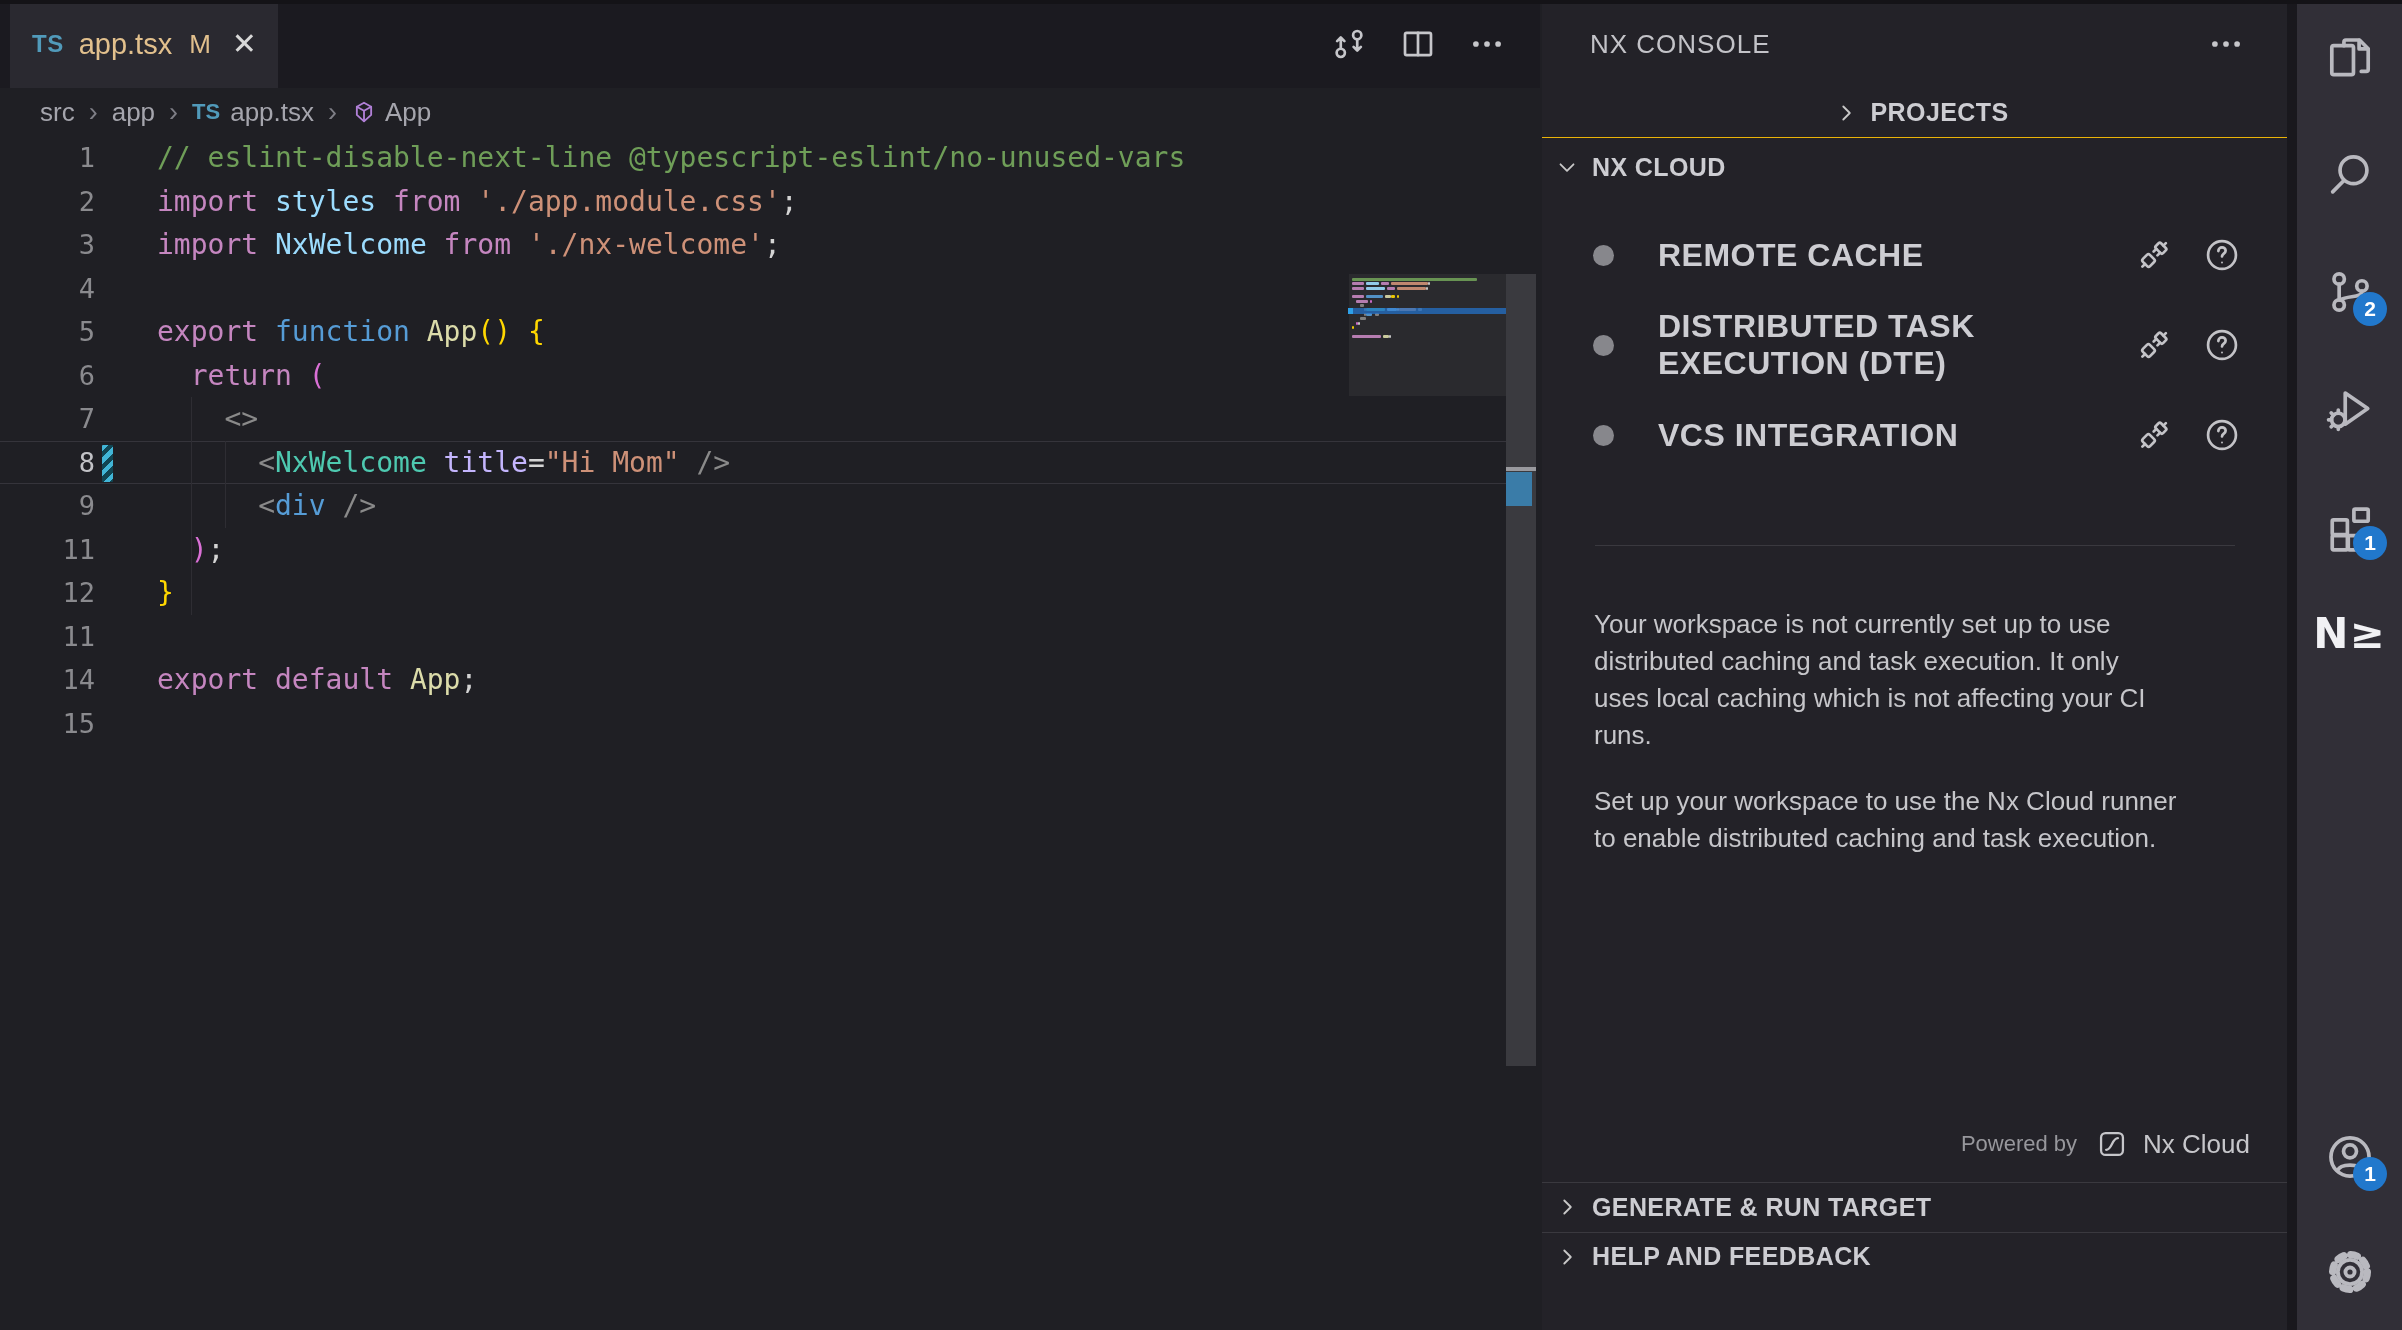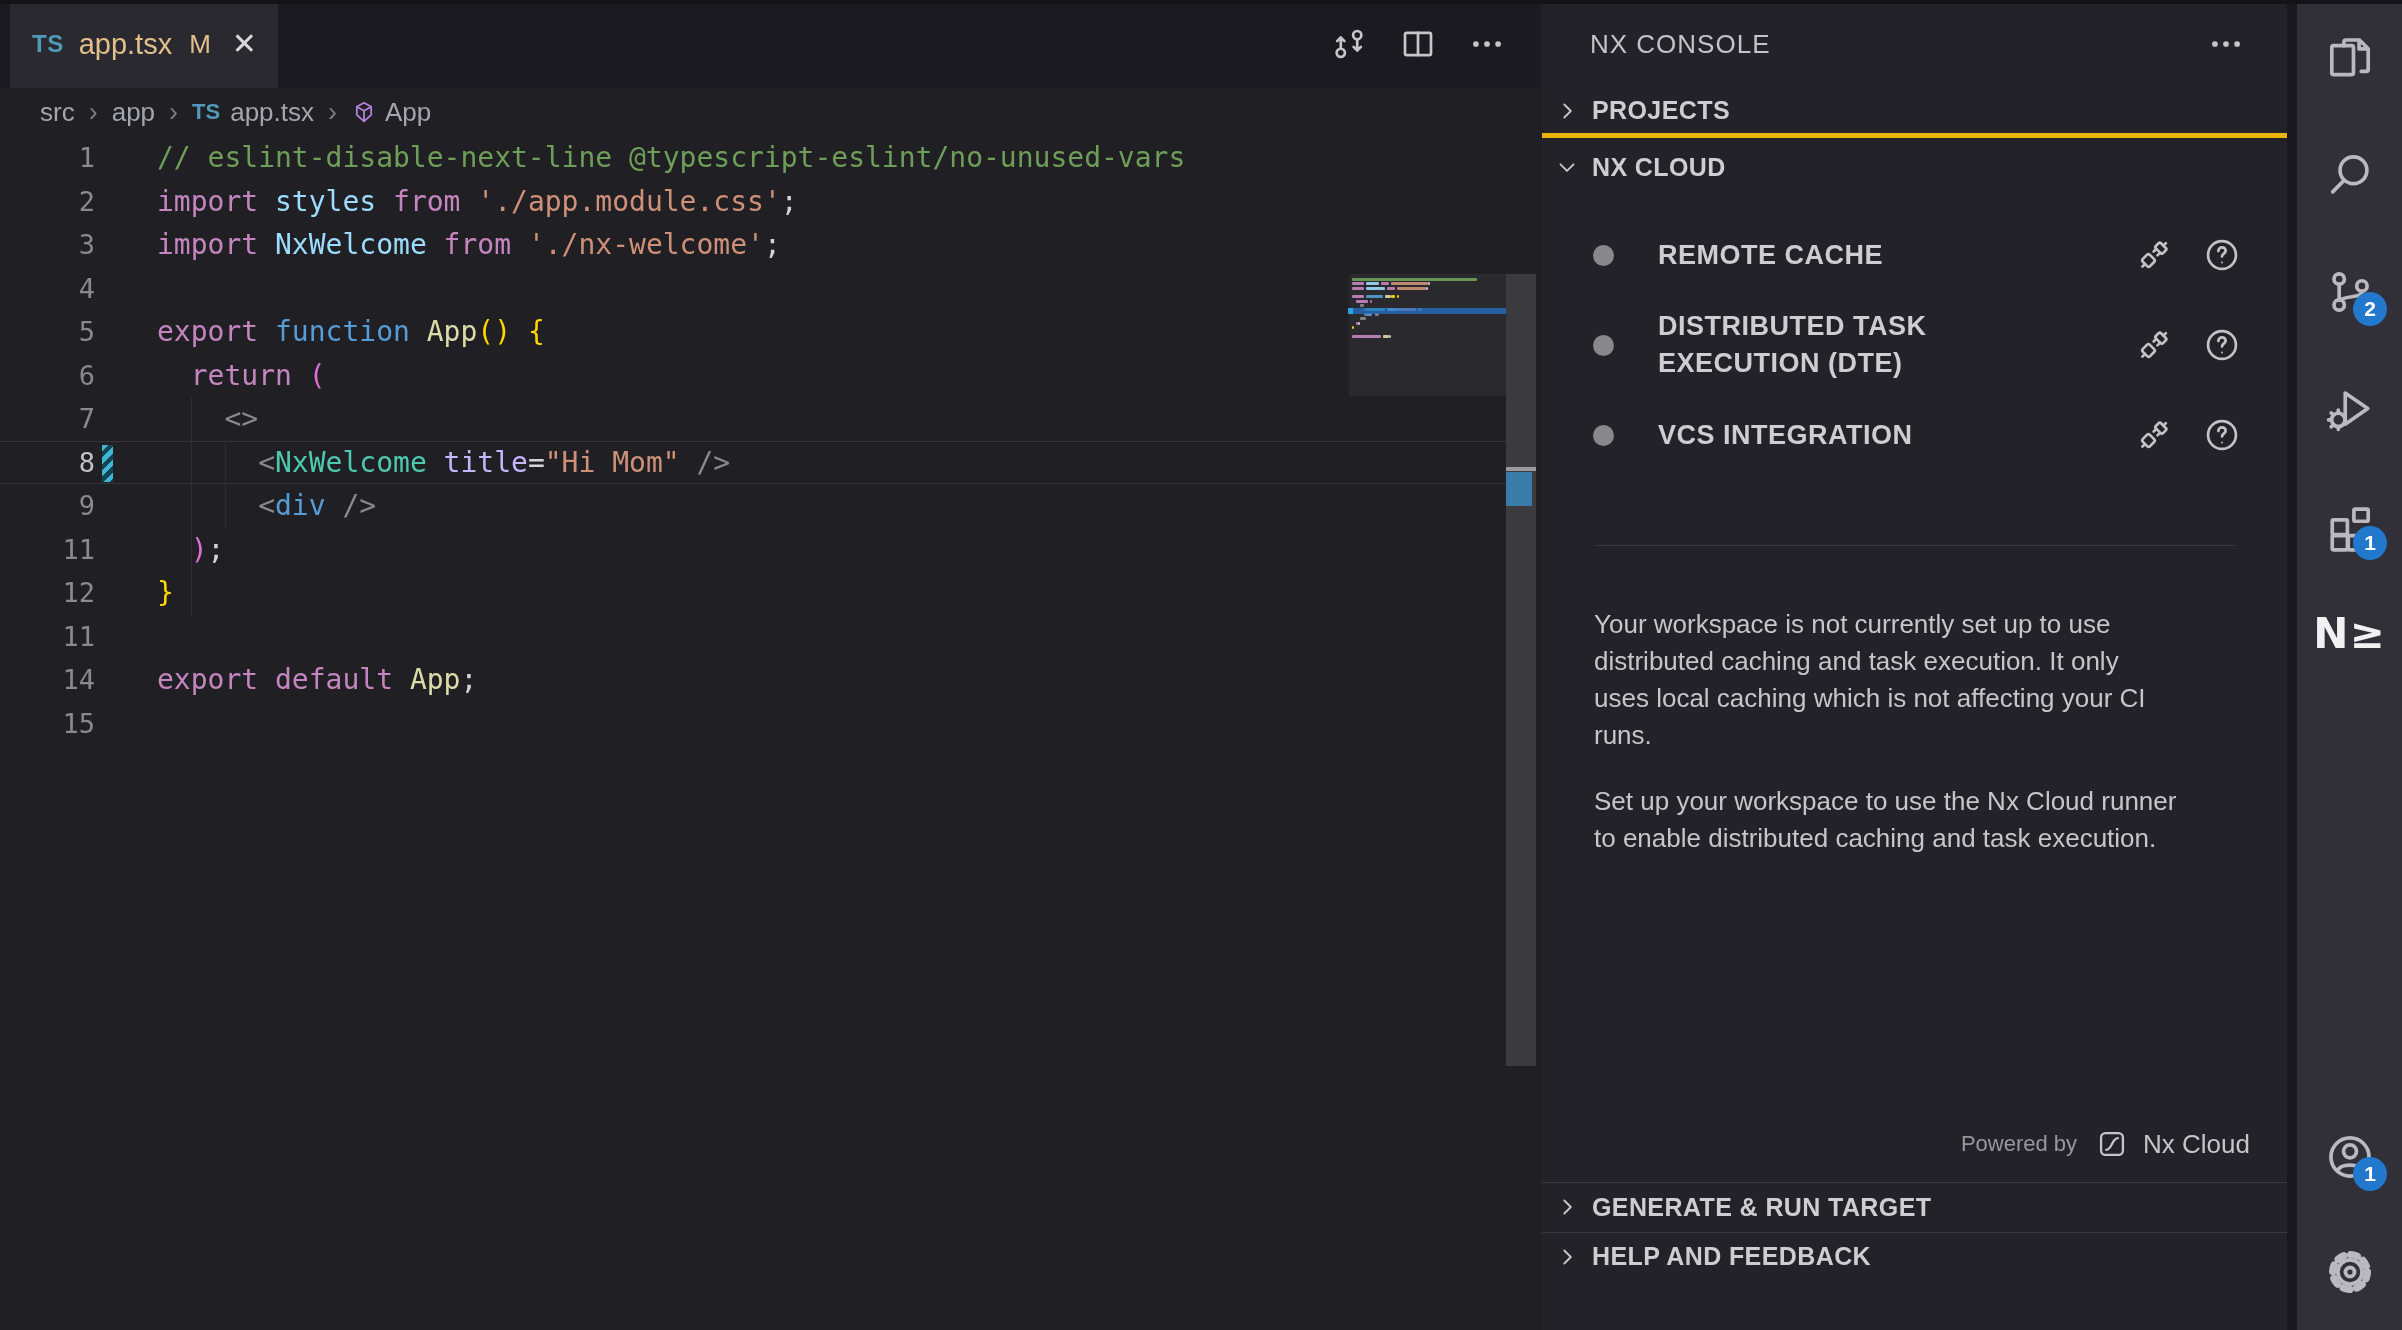--- a/index.html
+++ b/index.html
@@ -58,25 +58,25 @@
   .overview-topline { position:absolute; left:1506px; top:331px; width:30px; height:4px; background:rgba(170,170,175,.85); }
   .overview-marker { position:absolute; left:1506px; top:336px; width:26px; height:34px; background:#3a7ca8; }
   
   .panel { position:absolute; left:1542px; top:0; width:745px; height:1330px; background:#232228; color:#c8c8cc; }
   .panel-header { position:absolute; left:0; top:0; width:100%; height:88px; display:flex; align-items:center; }
   .panel-title { margin-left:48px; font-size:26px; letter-spacing:1px; color:#c3c3c8; }
   .panel-more { position:absolute; right:40px; top:23px; width:42px; height:42px; display:flex; align-items:center; justify-content:center; color:#c6c6ca; cursor:pointer; }
   .sect-row { display:flex; align-items:center; cursor:pointer; }
   .sect-row .chev { width:26px; height:26px; margin-left:12px; margin-right:12px; color:#c8c8c8; flex:none; display:flex; align-items:center; }
   .sect-row .sect-label { font-size:25px; font-weight:bold; color:#cdcdd2; letter-spacing:.4px; }
-  .row-projects { position:absolute; left:0; top:88px; width:100%; height:50px; border-bottom:5px solid #eab308; }
+  .row-projects { position:absolute; left:0; top:88px; width:100%; height:50px; border-bottom:1px solid #eab308;justify-content:center; }
   .row-nxcloud { position:absolute; left:0; top:139px; width:100%; height:56px; }
   .feature-row { position:absolute; left:0; width:100%; display:flex; align-items:center; }
   .feature-row .bullet { width:21px; height:21px; border-radius:50%; background:#87878c; margin-left:51px; margin-right:44px; flex:none; }
-  .feature-row .flabel { flex:1; font-size:27px; font-weight:bold; line-height:37px; letter-spacing:.5px; color:#cdcdd2; max-width:360px; }
+  .feature-row .flabel { flex:1; font-size:32px; font-weight:bold; line-height:37px; letter-spacing:.5px; color:#cdcdd2; max-width:360px; }
   .feature-row .ficons { display:flex; gap:30px; margin-right:46px; margin-left:auto; color:#c3c3c7; }
   .feature-row .ficon { width:38px; height:38px; display:flex; align-items:center; justify-content:center; cursor:pointer; }
   .cloud-divider { position:absolute; left:53px; top:545px; width:640px; height:1px; background:#3a393f; }
   .paragraphs { position:absolute; left:52px; top:606px; width:586px; }
   .paragraphs p { font-size:26px; line-height:37px; color:#c6c6ca; }
   .paragraphs p + p { margin-top:29px; }
   .setup-btn {
     position:absolute; left:42px; top:975px; width:666px; height:72px; border:none; border-radius:6px;
     background:#1173b8; color:#ffffff; font-family:"Liberation Sans",sans-serif; font-size:28px;
     display:flex; align-items:center; justify-content:center; gap:17px; cursor:pointer;

